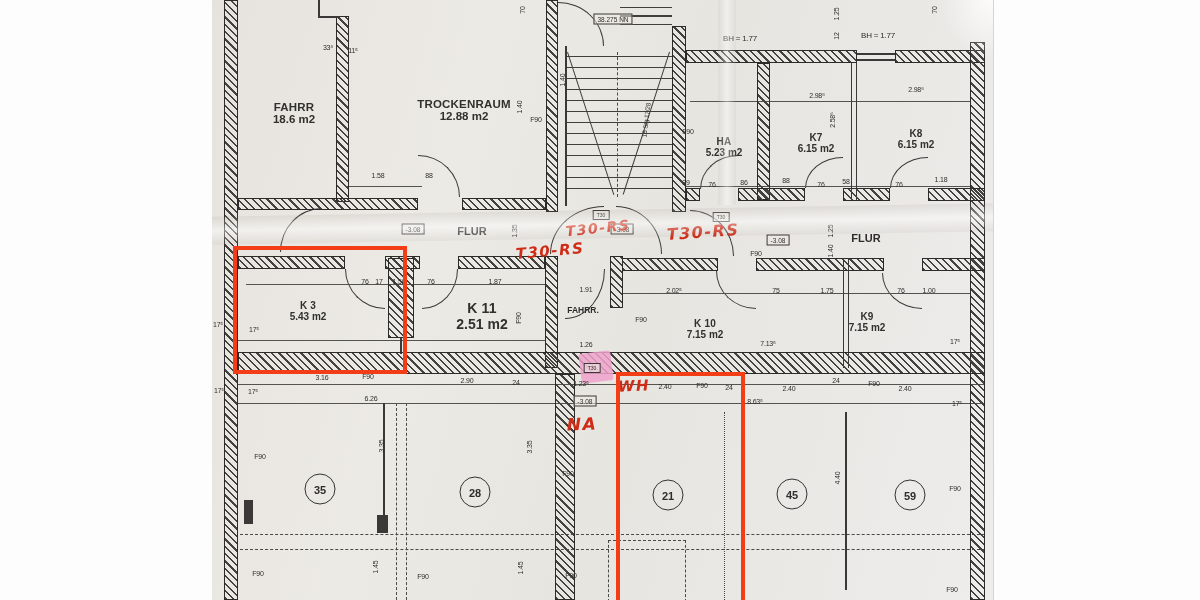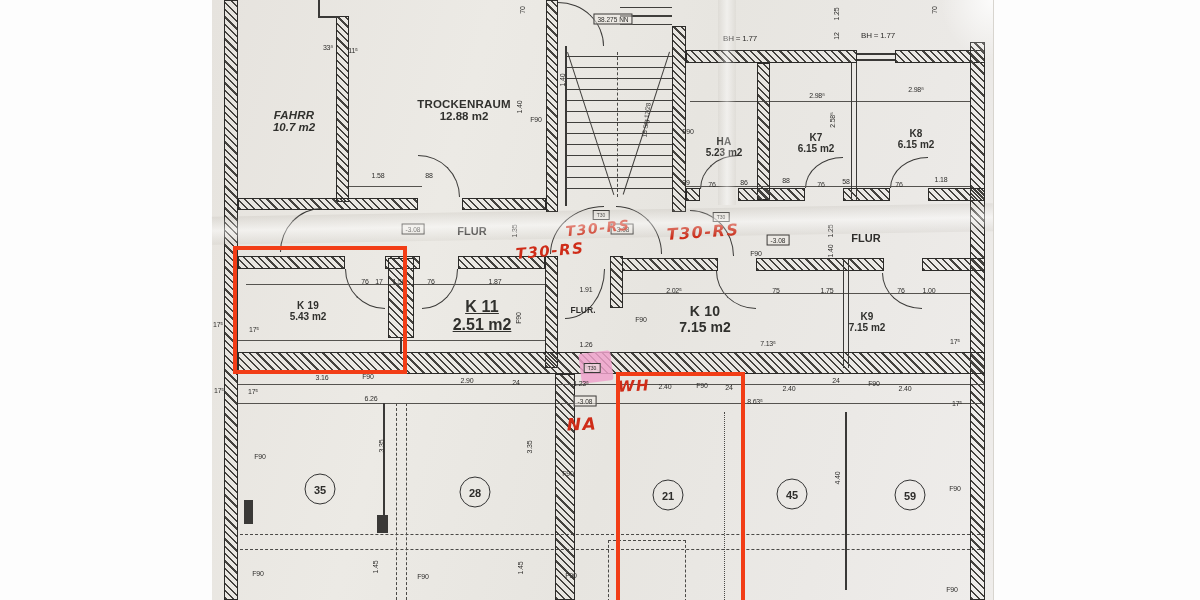--- a/index.html
+++ b/index.html
@@ -210,50 +210,50 @@
       <div class="lvl" style="font-size: 6.5px; left: 613px; top: 19px;">38.275 NN</div>
       <div class="lvl" style="font-size: 6.5px; left: 413px; top: 229px;">-3.08</div>
       <div class="lvl" style="font-size: 6.5px; left: 622px; top: 229px;">-3.08</div>
       <div class="lvl" style="font-size: 6.5px; left: 778px; top: 240px;">-3.08</div>
       <div class="lvl" style="font-size: 6.5px; left: 585px; top: 401px;">-3.08</div>
       <div class="lvl" style="font-size: 5px; left: 601px; top: 215px;">T30</div>
       <div class="lvl" style="font-size: 5px; left: 721px; top: 217px;">T30</div>
       <div class="lvl" style="font-size: 5px; left: 592px; top: 368px;">T30</div>
       <div class="lbl" style="font-size: 11px; font-weight: 600; left: 472px; top: 231px;">FLUR</div>
       <div class="lbl" style="font-size: 11px; font-weight: 600; left: 866px; top: 238px;">FLUR</div>
-      <div class="lbl" style="font-size: 8.5px; font-weight: 600; left: 583px; top: 310px;">FLUR.</div>
-      <div class="room" style="font-size: 11.5px; left: 294px; top: 121px; font-style: italic;">
+      <div class="lbl" style="font-size: 8.5px; font-weight: 600; left: 583px; top: 310px;">FAHRR.</div>
+      <div class="room" style="font-size: 11.5px; left: 294px; top: 113px;">
         <div class="rn">FAHRR</div>
-        <div class="ra">10.7 m2</div>
+        <div class="ra">18.6 m2</div>
       </div>
       <div class="room" style="font-size: 11.5px; left: 464px; top: 110px;">
         <div class="rn">TROCKENRAUM</div>
         <div class="ra">12.88 m2</div>
       </div>
       <div class="room" style="font-size: 10px; left: 724px; top: 147px;">
         <div class="rn">HA</div>
         <div class="ra">5.23 m2</div>
       </div>
       <div class="room" style="font-size: 10px; left: 816px; top: 143px;">
         <div class="rn">K7</div>
         <div class="ra">6.15 m2</div>
       </div>
       <div class="room" style="font-size: 10px; left: 916px; top: 139px;">
         <div class="rn">K8</div>
         <div class="ra">6.15 m2</div>
       </div>
       <div class="room" style="font-size: 10px; left: 308px; top: 311px;">
-        <div class="rn">K 19</div>
+        <div class="rn">K 3</div>
         <div class="ra">5.43 m2</div>
       </div>
-      <div class="room" style="font-size: 16px; left: 482px; top: 316px; text-decoration: underline;">
+      <div class="room" style="font-size: 14px; left: 482px; top: 316px;">
         <div class="rn">K 11</div>
         <div class="ra">2.51 m2</div>
       </div>
-      <div class="room" style="font-size: 14px; left: 705px; top: 319px;">
+      <div class="room" style="font-size: 10px; left: 705px; top: 329px;">
         <div class="rn">K 10</div>
         <div class="ra">7.15 m2</div>
       </div>
       <div class="room" style="font-size: 10px; left: 867px; top: 322px;">
         <div class="rn">K9</div>
         <div class="ra">7.15 m2</div>
       </div>
       <div class="zone" style="left: 320px; top: 489px;">35</div>
       <div class="zone" style="left: 475px; top: 492px;">28</div>
       <div class="zone" style="left: 668px; top: 495px;">21</div>

